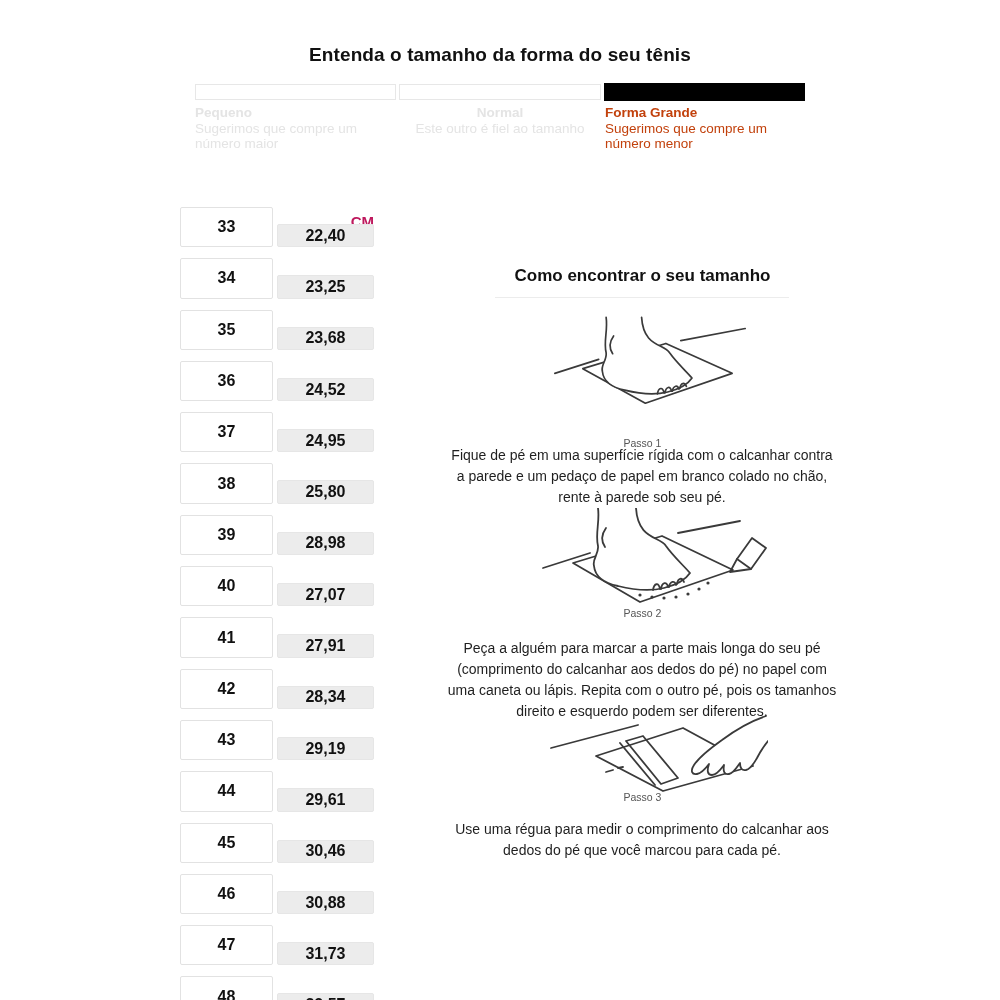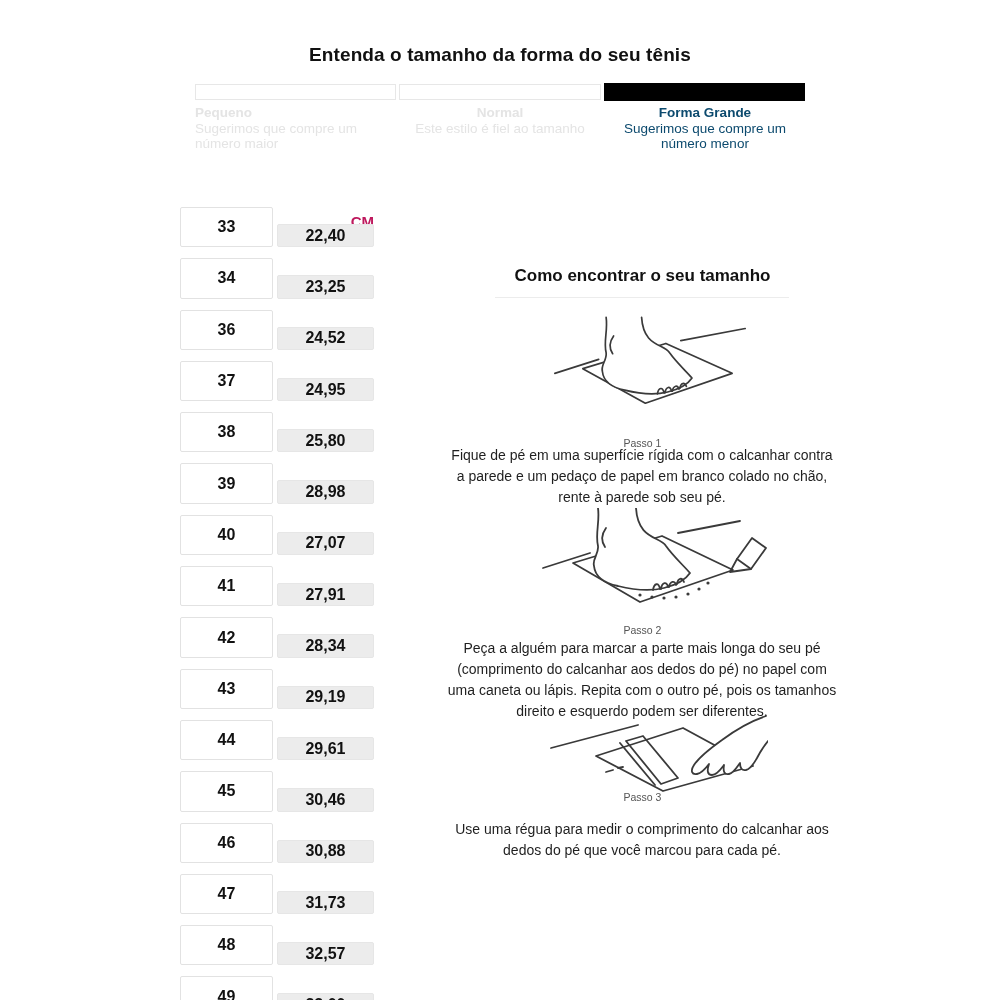--- a/index.html
+++ b/index.html
@@ -16,21 +16,21 @@
   .fitbar{position:absolute;left:195px;top:84px;width:610px;height:16px;display:flex;gap:3px;}
   .fitseg{flex:1;height:14px;background:#fff;border:1px solid #e7e7e7;box-sizing:content-box;}
   .fitseg.active{background:#000;border-color:#000;height:16px;margin-top:-1px;}
   
   .fitlabels{position:absolute;left:195px;top:105px;width:610px;display:flex;justify-content:space-between;}
   .fitcol{width:200px;font-size:13.5px;line-height:15.5px;}
   .fitcol .seg-title{font-weight:bold;display:block;}
   .fitcol.muted{color:#e4e4e4;}
   .fitcol.c-left{text-align:left;}
   .fitcol.c-center{text-align:center;}
-  .fitcol.c-right{text-align:center;color:#0c4a6e;}
+  .fitcol.c-right{text-align:left;color:#c2410c;}
   
   .sizetable{position:absolute;left:180px;top:185px;width:196px;}
   .thead{display:flex;gap:4px;height:18px;margin-bottom:4px;}
   .thead div{font-weight:bold;font-size:15px;text-align:right;line-height:18px;color:#be185d;margin-top:28px;}
   .th-size{width:93px;}
   .th-cm{width:97px;}
   .trows{display:flex;flex-direction:column;gap:11px;}
   .trow{display:flex;gap:4px;height:40.3px;}
   .cell{box-sizing:border-box;border-radius:2px;font-weight:bold;font-size:16px;color:#111;
         display:flex;align-items:center;justify-content:center;}
@@ -43,21 +43,21 @@
   }
   .howto-divider{position:absolute;left:495px;top:297px;width:294px;height:1px;background:#ececec;}
   .step-illu{position:absolute;}
   .illu1{left:552px;top:314px;}
   .illu2{left:540px;top:508px;}
   .illu3{left:548px;top:708px;}
   .passo{
     position:absolute;left:450px;width:385px;text-align:center;
     font-size:10.5px;color:#555;
   }
-  .passo1{top:437px;} .passo2{top:624px;} .passo3{top:791px;}
+  .passo1{top:437px;} .passo2{top:607px;} .passo3{top:791px;}
   .step-text{
     position:absolute;left:447px;width:390px;text-align:center;
     font-size:14px;line-height:21px;color:#1f1f1f;
   }
   .text1{top:431px;} .text2{top:624px;} .text3{top:805px;}
   svg .ln{fill:none;stroke:#3a3a3a;stroke-width:1.8;stroke-linecap:round;stroke-linejoin:round;}
   svg .fillwhite{fill:#ffffff;stroke:#3a3a3a;stroke-width:1.8;stroke-linecap:round;stroke-linejoin:round;}
   svg .dot{fill:#3a3a3a;stroke:none;}
 </style>
 </head>
@@ -73,41 +73,45 @@
     <div class="fitseg active"></div>
   </div>
 
   <div class="fitlabels">
     <div class="fitcol c-left muted">
       <span class="seg-title">Pequeno</span>
       <span class="seg-desc">Sugerimos que compre um número maior</span>
     </div>
     <div class="fitcol c-center muted">
       <span class="seg-title">Normal</span>
-      <span class="seg-desc">Este estilo é fiel ao tamanho</span>
+      <span class="seg-desc">Este outro é fiel ao tamanho</span>
     </div>
     <div class="fitcol c-right">
       <span class="seg-title">Forma Grande</span>
       <span class="seg-desc">Sugerimos que compre um número menor</span>
     </div>
   </div>
 
   <div class="sizetable">
     <div class="thead">
       <div class="th-size">Tamanho</div>
       <div class="th-cm">CM</div>
     </div>
     <div class="trows">
         <div class="trow">
       <div class="cell size">33</div>
       <div class="cell cm">22,40</div>
     </div>
         <div class="trow">
       <div class="cell size">34</div>
       <div class="cell cm">23,25</div>
+    </div>
+        <div class="trow">
+      <div class="cell size">35</div>
+      <div class="cell cm">23,68</div>
     </div>
         <div class="trow">
       <div class="cell size">36</div>
       <div class="cell cm">24,52</div>
     </div>
         <div class="trow">
       <div class="cell size">37</div>
       <div class="cell cm">24,95</div>
     </div>
         <div class="trow">

